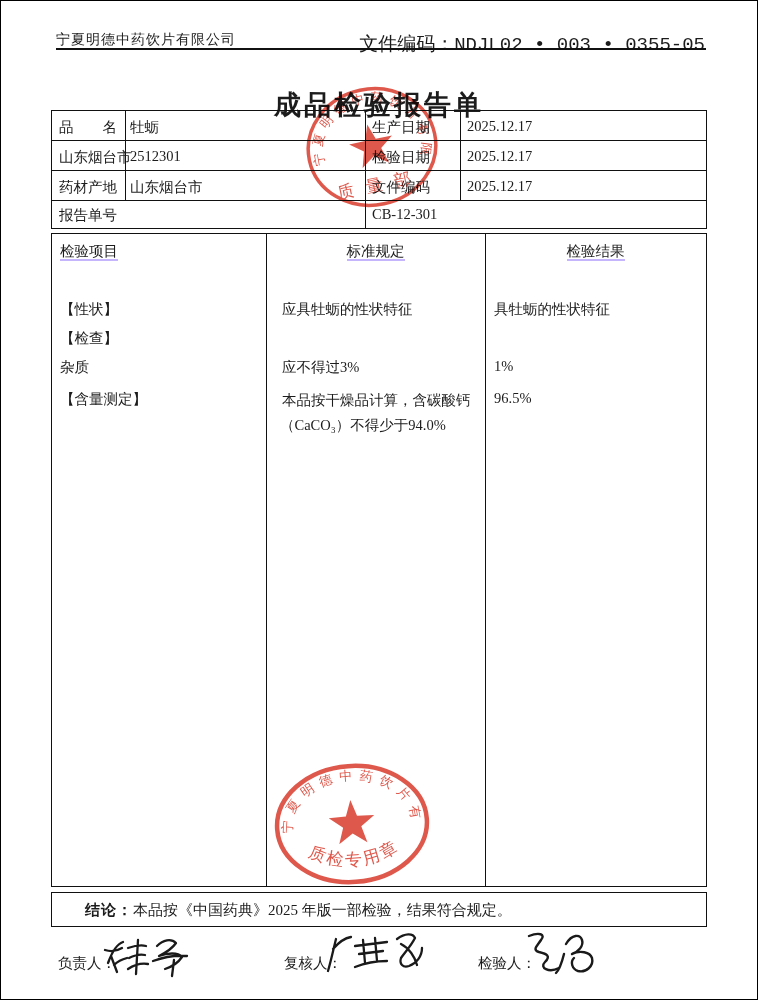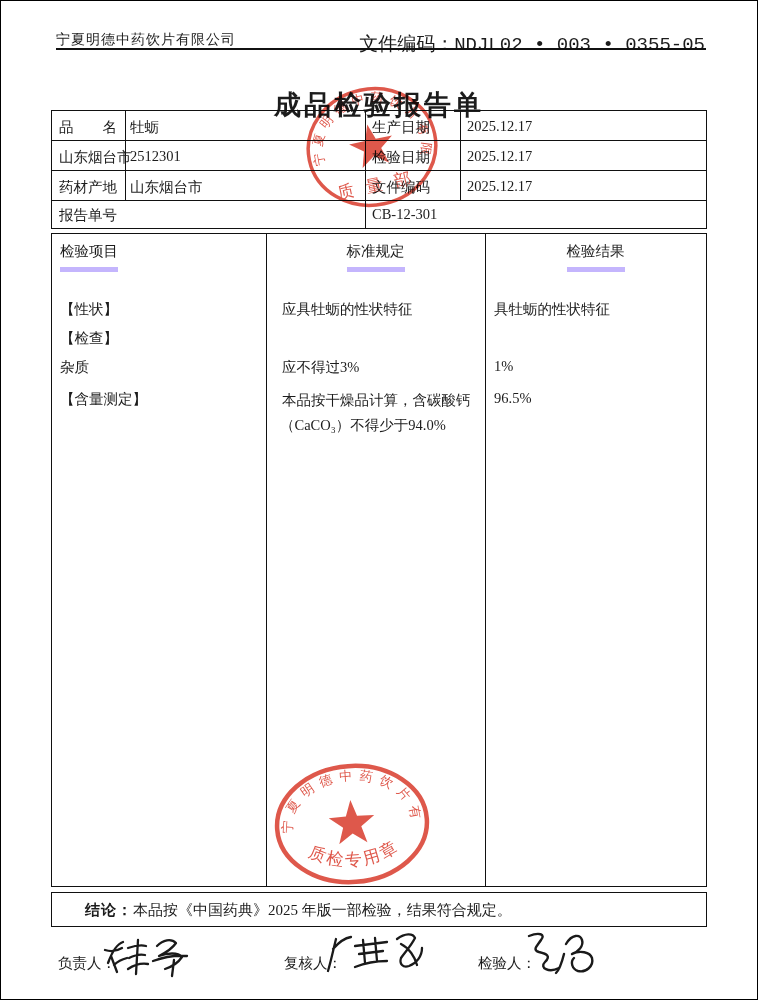--- a/index.html
+++ b/index.html
@@ -19,21 +19,21 @@
   .headrule{left:55px;top:47px;width:650px;height:2px;background:#111;}
   .title{left:0;top:57px;width:100%;text-align:center;font-size:27px;font-weight:bold;letter-spacing:3px;margin-top:29px;}
   
   .info-table{left:50px;top:109px;width:656px;height:119px;border:1px solid #111;box-sizing:border-box;}
   .hline{position:absolute;left:0;width:100%;height:1px;background:#111;}
   .vline{position:absolute;top:0;width:1px;background:#111;}
   .cell-text{position:absolute;font-size:14.5px;white-space:nowrap;}
   
   .main-table{left:50px;top:232px;width:656px;height:654px;border:1px solid #111;box-sizing:border-box;}
   .col-head{position:absolute;top:8px;font-size:14.5px;}
-  .underline{border-bottom:5px solid #c4b5fd;padding-bottom:8px;}
+  .underline{border-bottom:2px solid #c4b5fd;padding-bottom:0;}
   .line{position:absolute;font-size:14.5px;white-space:nowrap;}
   
   .conclusion-box{left:50px;top:891px;width:656px;height:35px;border:1px solid #111;box-sizing:border-box;}
   .conclusion-text{position:absolute;left:33px;top:8px;font-size:15px;white-space:nowrap;}
   .conclusion-text b{letter-spacing:1px;}
   
   .sig-label{font-size:14.5px;}
   .sig-svg{position:absolute;}
   
   .stamp{position:absolute;opacity:.85;mix-blend-mode:multiply;pointer-events:none;}

